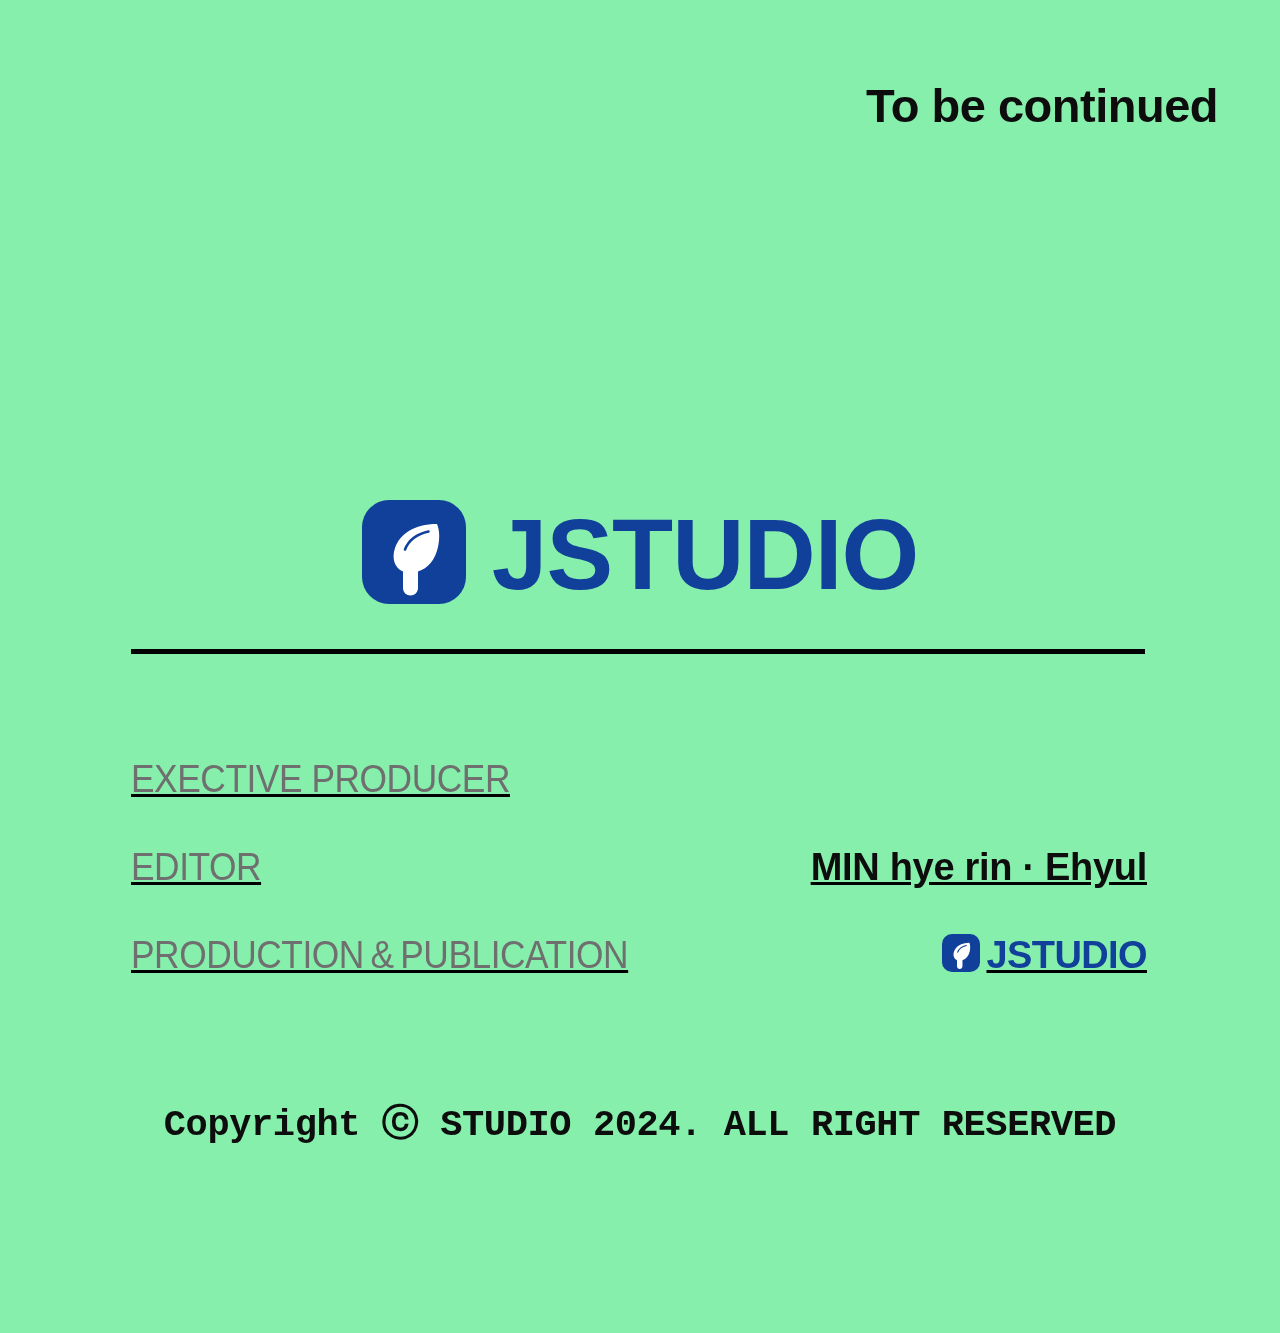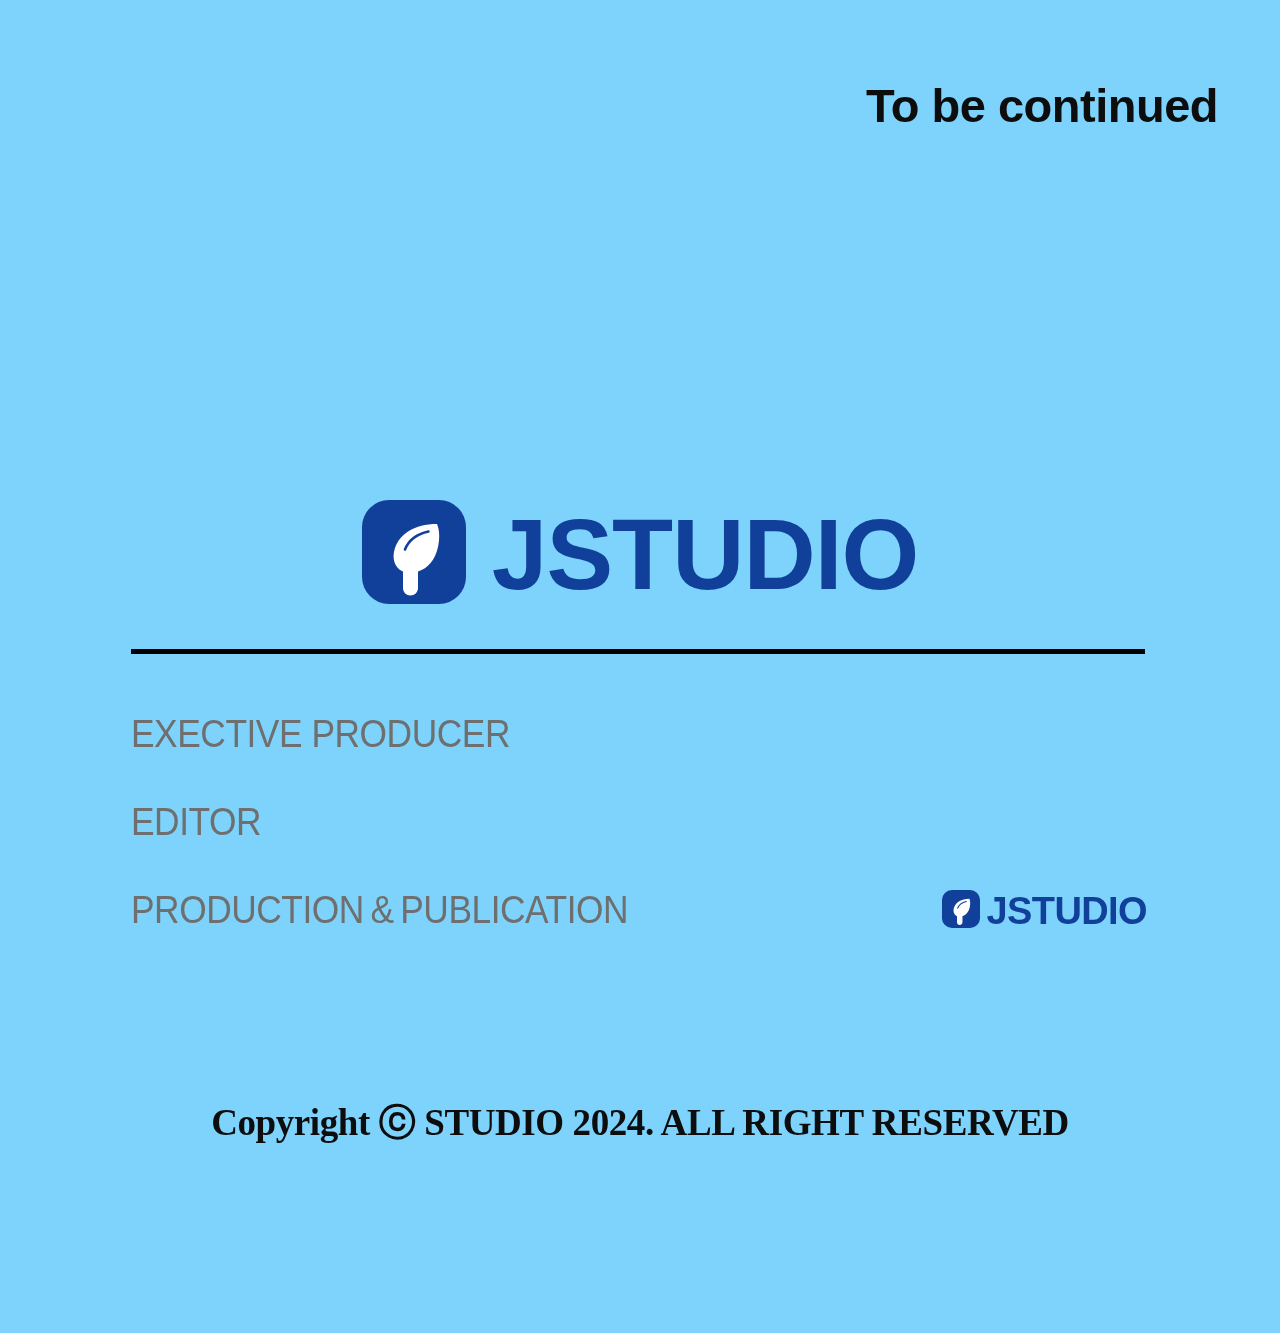--- a/index.html
+++ b/index.html
@@ -8,21 +8,21 @@
     background: #ffffff;
   }
   body {
     font-family: "Liberation Sans", sans-serif;
     -webkit-font-smoothing: antialiased;
   }
   #page {
     position: relative;
     width: 1280px;
     height: 1333px;
-    background: #7dd3fc;
+    background: #86efac;
     overflow: hidden;
   }
 
   
   .to-be-continued {
     position: absolute;
     top: 78px;
     right: 62px;
     font-size: 47px;
     font-weight: bold;
@@ -68,23 +68,24 @@
 
   
   .credits {
     position: absolute;
     left: 131px;
     top: 713px;
     width: 1016px;
   }
   .credit-row {
     display: flex;
-    align-items: flex-start;
+    align-items: flex-end;
     justify-content: space-between;
     height: 88px;
+    text-decoration: underline;
   }
   .credit-label {
     font-size: 38px;
     color: #6f6f6f;
     letter-spacing: -0.5px;
     white-space: nowrap;
     transform: scaleX(0.93);
     transform-origin: left center;
     font-family: "Liberation Sans", sans-serif;
   }
@@ -119,21 +120,21 @@
     position: absolute;
     left: 0;
     top: 1098px;
     width: 1280px;
     text-align: center;
     font-size: 37px;
     font-weight: bold;
     color: #0d0d0d;
     letter-spacing: -0.4px;
     white-space: nowrap;
-    font-family: Liberation Serif, serif;
+    font-family: Liberation Mono, monospace;
   }
 </style>
 </head>
 <body>
 
 <div id="page">
 
   <div class="to-be-continued">To be continued</div>
 
   <div class="logo-main">
@@ -151,20 +152,21 @@
 
   <div class="credits">
 
     <div class="credit-row">
       <span class="credit-label">EXECTIVE PRODUCER</span>
     </div>
 
 
     <div class="credit-row">
       <span class="credit-label">EDITOR</span>
+      <span class="credit-value">MIN hye rin · Ehyul</span>
     </div>
 
     <div class="credit-row">
       <span class="credit-label">PRODUCTION &amp; PUBLICATION</span>
       <span class="credit-value-logo">
         <span>
           <svg width="38" height="38" viewBox="0 0 104 104" xmlns="http://www.w3.org/2000/svg">
             <rect x="0" y="0" width="104" height="104" rx="27" ry="27" fill="#11409a"></rect>
             <path d="M75 24 C52 24 38 34 33 48 C29.5 58 32.5 68 41 71.5 L41 88 C41 92.5 44.5 95.5 48.5 95.5 C52.5 95.5 56 92.5 56 88 L56 71.5 C66 68.5 73 60 76 47 C78 38 77.5 29.5 75 24 Z" fill="#ffffff"></path>
             <path d="M66.5 31.5 C55 34 46.5 40.5 43 49.5" fill="none" stroke="#11409a" stroke-width="3.2" stroke-linecap="round"></path>

